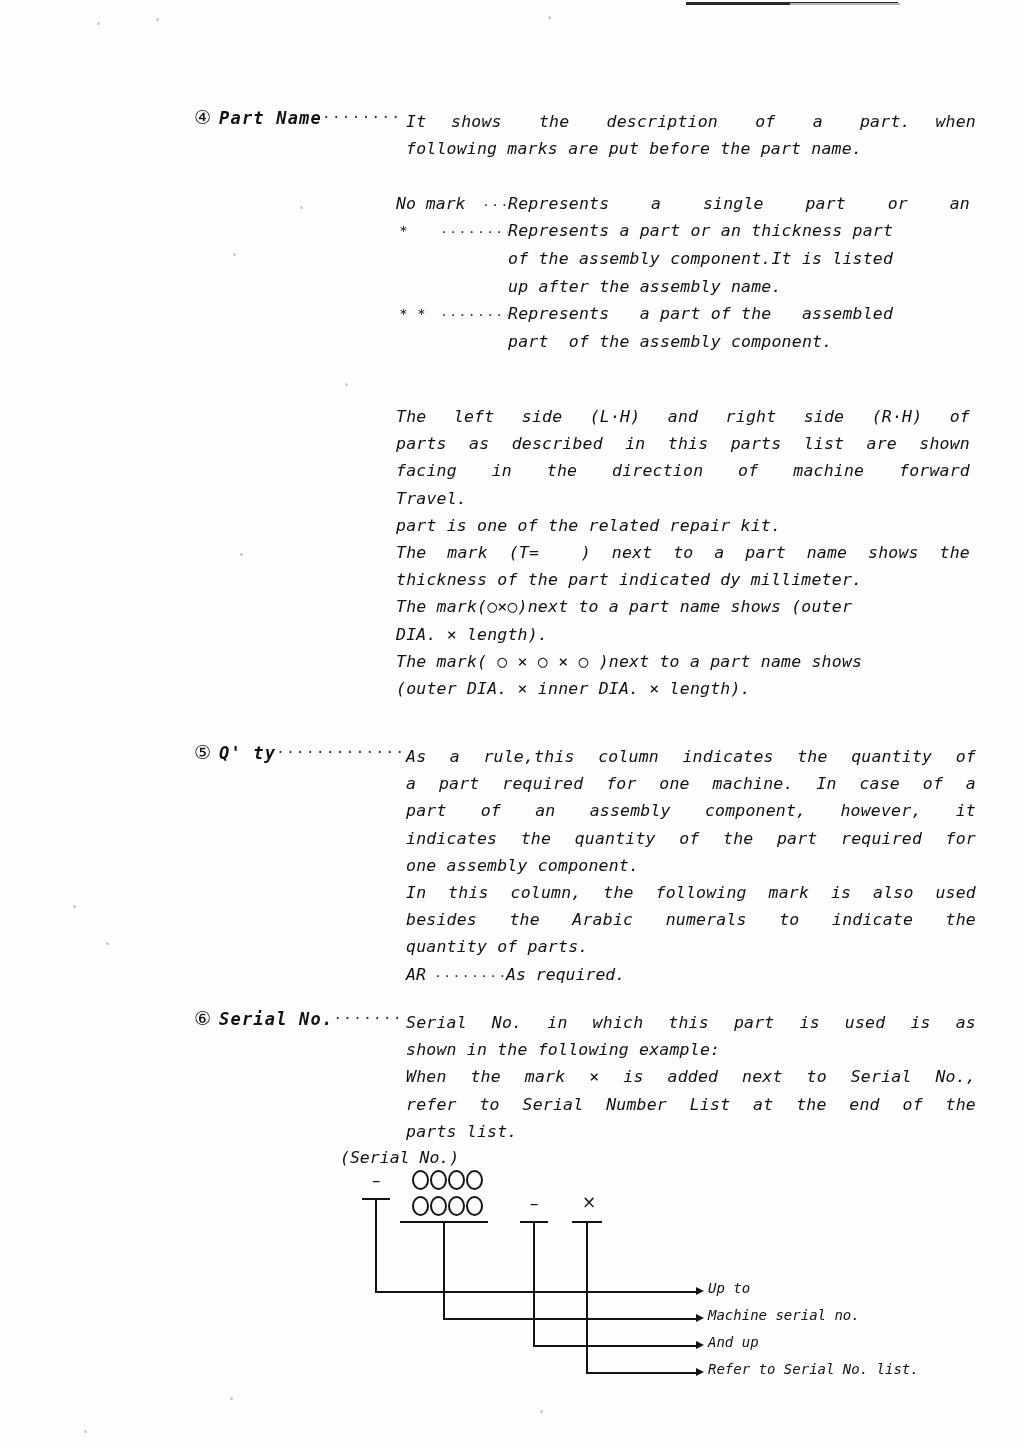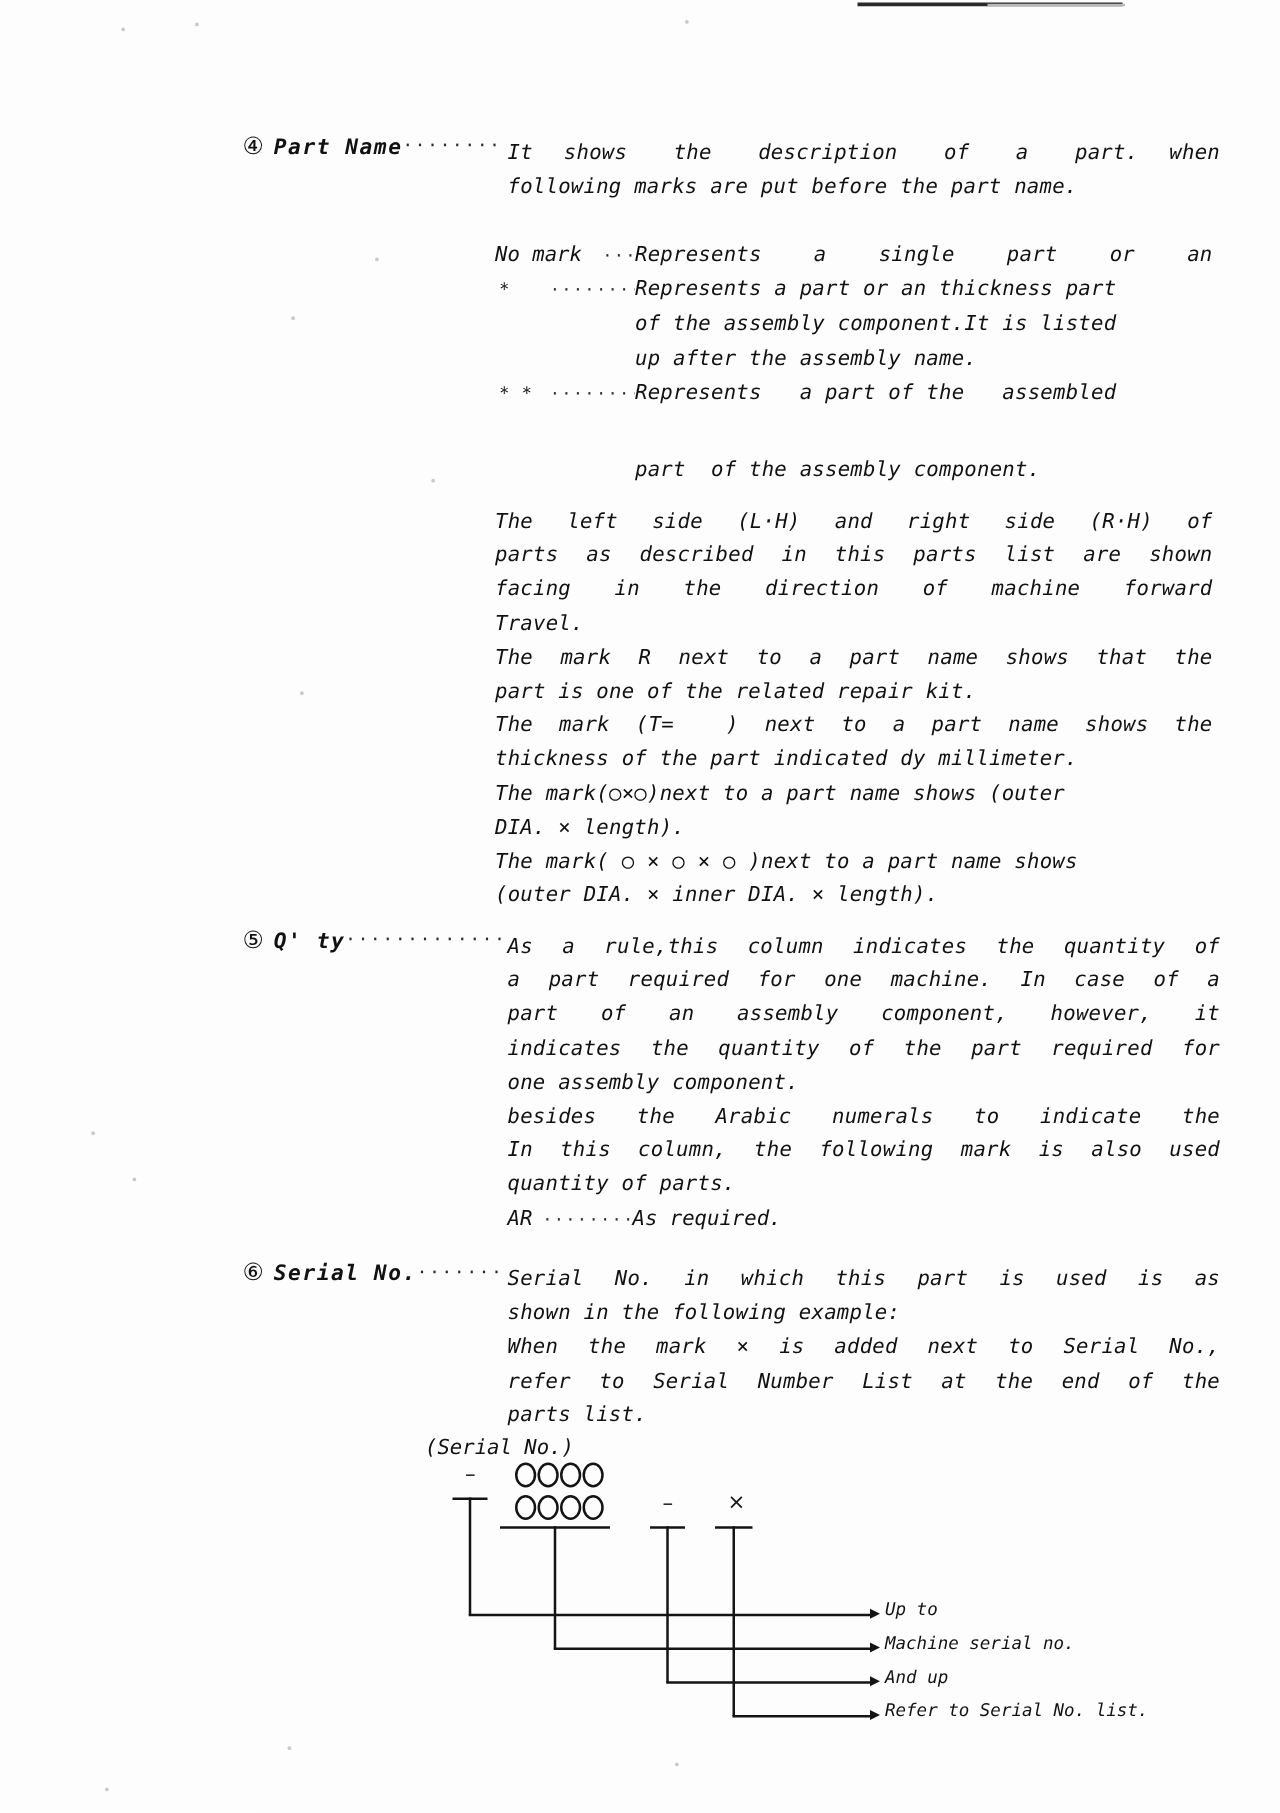--- a/index.html
+++ b/index.html
@@ -243,29 +243,28 @@
     <div class="ln nojust" style="padding-left:112px;">of the assembly component.It is listed</div>
     <div class="ln nojust" style="padding-left:112px;">up after the assembly name.</div>
 
     <div class="markrow">
       <span class="markglyph ast">＊＊</span>
       <span class="markdots" style="width:68px;">········</span>
       <span class="marktext">
         <span class="ln nojust" style="display:block;">Represents   a part of the   assembled</span>
       </span>
     </div>
-    <div class="ln nojust" style="padding-left:112px;margin-top:34px;">part  of the assembly component.</div>
+    <div class="ln nojust" style="padding-left:112px;">part  of the assembly component.</div>
   </div>
 
   <div style="position:absolute; left:396px; top:403px; width:574px;">
     <div class="ln just">The  left  side  (L·H)  and  right  side  (R·H)  of</div>
     <div class="ln just">parts as described in this parts list are shown</div>
     <div class="ln just">facing  in  the  direction  of  machine  forward</div>
     <div class="ln nojust">Travel.</div>
-    <div class="ln just">The mark R next to a part name shows that the</div>
     <div class="ln nojust">part is one of the related repair kit.</div>
     <div class="ln just">The mark (T=  ) next to a part name shows the</div>
     <div class="ln nojust">thickness of the part indicated dy millimeter.</div>
     <div class="ln nojust">The mark(○×○)next to a part name shows (outer</div>
     <div class="ln nojust">DIA. × length).</div>
     <div class="ln nojust">The mark( ○ × ○ × ○ )next to a part name shows</div>
     <div class="ln nojust">(outer DIA. × inner DIA. × length).</div>
   </div>
 
   <div class="section" style="left:194px; top:743px; width:776px;">
@@ -273,22 +272,22 @@
       <span class="circnum">⑤</span>
       <span class="head-label">Q' ty</span>
       <span class="leader">················</span>
     </div>
     <div class="body-col">
       <div class="ln just">As a rule,this column indicates the quantity of</div>
       <div class="ln just">a part required for one machine. In case of a</div>
       <div class="ln just">part  of  an  assembly  component,  however,  it</div>
       <div class="ln just">indicates the quantity of the part required for</div>
       <div class="ln nojust">one assembly component.</div>
+      <div class="ln just">In this column, the following mark is also used</div>
       <div class="ln just">besides  the  Arabic  numerals  to  indicate  the</div>
-      <div class="ln just">In this column, the following mark is also used</div>
       <div class="ln nojust">quantity of parts.</div>
       <div class="markrow">
         <span class="markglyph" style="width:28px;">AR</span>
         <span class="markdots" style="width:72px;">···········</span>
         <span class="marktext">As required.</span>
       </div>
     </div>
   </div>
 
   <div class="section" style="left:194px; top:1009px; width:776px;">

